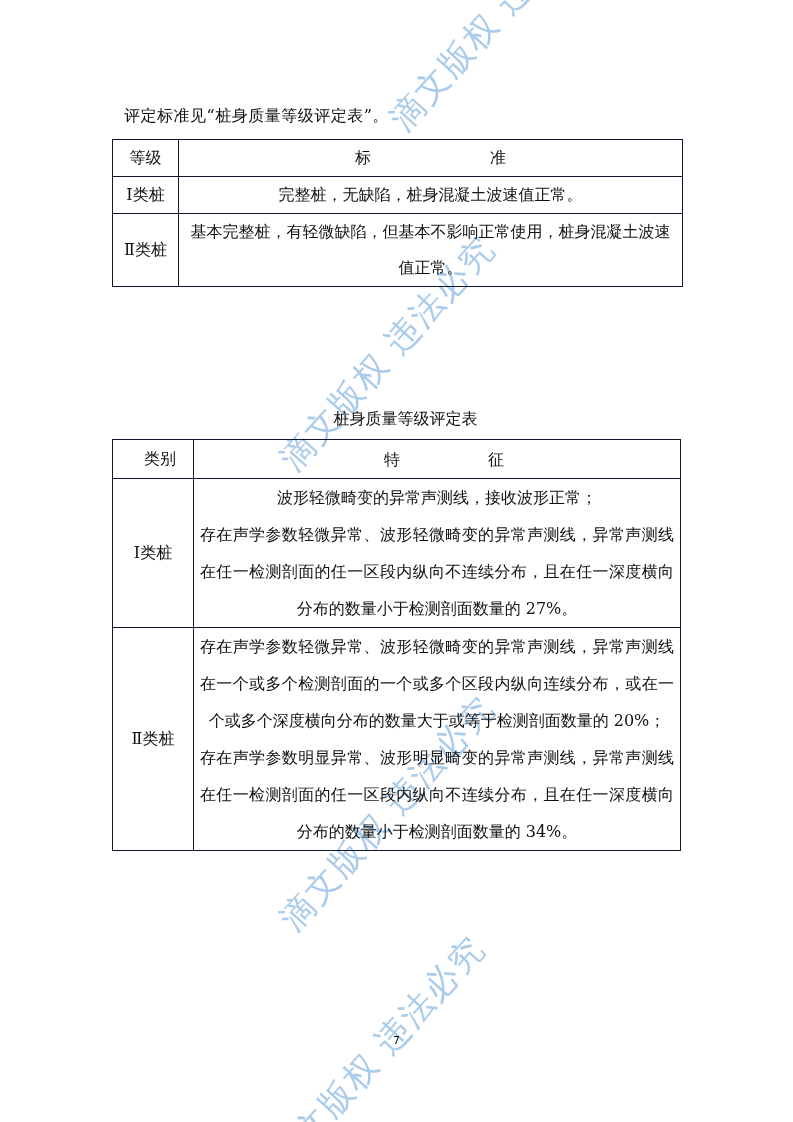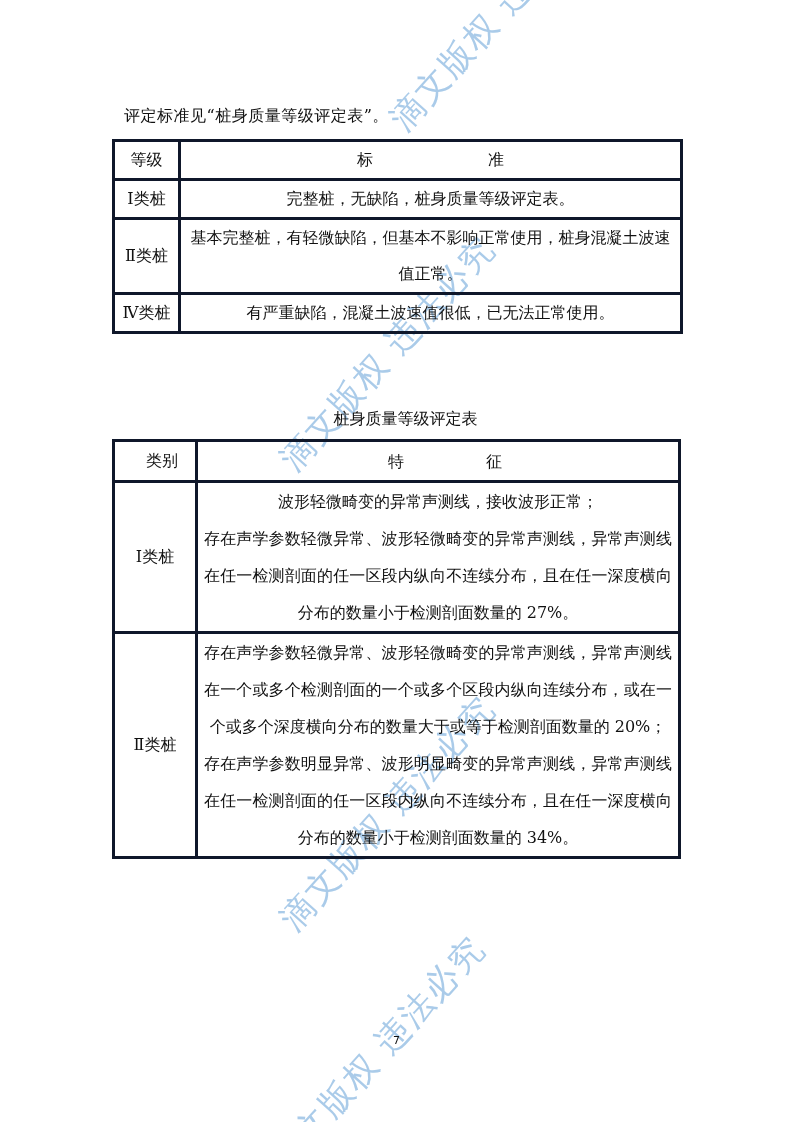--- a/index.html
+++ b/index.html
@@ -1,21 +1,21 @@
 <!DOCTYPE html>
 <html><head>
   <meta charset="utf-8">
   <style>
     html, body { margin: 0; padding: 0; background: #ffffff; }
     body { width: 793px; height: 1122px; position: relative; overflow: hidden;
            font-family: "DejaVu Serif", "Liberation Serif", serif; color: #111; }
     .page { position: absolute; left: 0; top: 0; width: 793px; height: 1122px; }
     .intro { position: absolute; left: 124px; top: 106px; font-size: 16px; letter-spacing: 0.5px; }
     table { border-collapse: collapse; position: absolute; left: 112px; font-size: 16px; }
-    td { border: 3px solid #0f172a; vertical-align: middle; padding: 0 6px; }
+    td { border: 1px solid #0f172a; vertical-align: middle; padding: 0 6px; }
     .t1 { top: 139px; width: 571px; }
     .t1 col.c1 { width: 66px; }
     .t1 td.k { text-align: center; height: 34px; white-space: nowrap; padding: 0 2px; }
     .t1 td.v { text-align: center; line-height: 36px; }
     .t1 tr.tall td { height: 72px; margin-left: 16px; }
     .hdr-spread { display: flex; justify-content: space-between; padding: 0 170px; }
     .caption { position: absolute; left: 9px; width: 793px; top: 409px; text-align: center; font-size: 16px; font-family: Liberation Mono, monospace; }
     .t2 { top: 439px; width: 569px; }
     .t2 td.k { text-align: center; width: 54px; line-height: 38px; }
     .t2 td.v { line-height: 37px; text-align: justify; }
@@ -49,29 +49,25 @@
       <td class="k">等级</td>
       <td class="v">
         <div class="hdr-spread">
           <span>标</span>
           <span>准</span>
         </div>
       </td>
     </tr>
     <tr>
       <td class="k">Ⅰ类桩</td>
-      <td class="v">完整桩，无缺陷，桩身质量等级评定表。</td>
+      <td class="v">完整桩，无缺陷，桩身混凝土波速值正常。</td>
     </tr>
     <tr class="tall">
       <td class="k">Ⅱ类桩</td>
       <td class="v">基本完整桩，有轻微缺陷，但基本不影响正常使用，桩身混凝土波速值正常。</td>
-    </tr>
-    <tr>
-      <td class="k">Ⅳ类桩</td>
-      <td class="v">有严重缺陷，混凝土波速值很低，已无法正常使用。</td>
     </tr>
   </tbody>
     </table>
 
   <div class="caption">桩身质量等级评定表</div>
 
   <table class="t2">
     <tbody>
         <tr class="h">
       <td class="k">类别</td>

